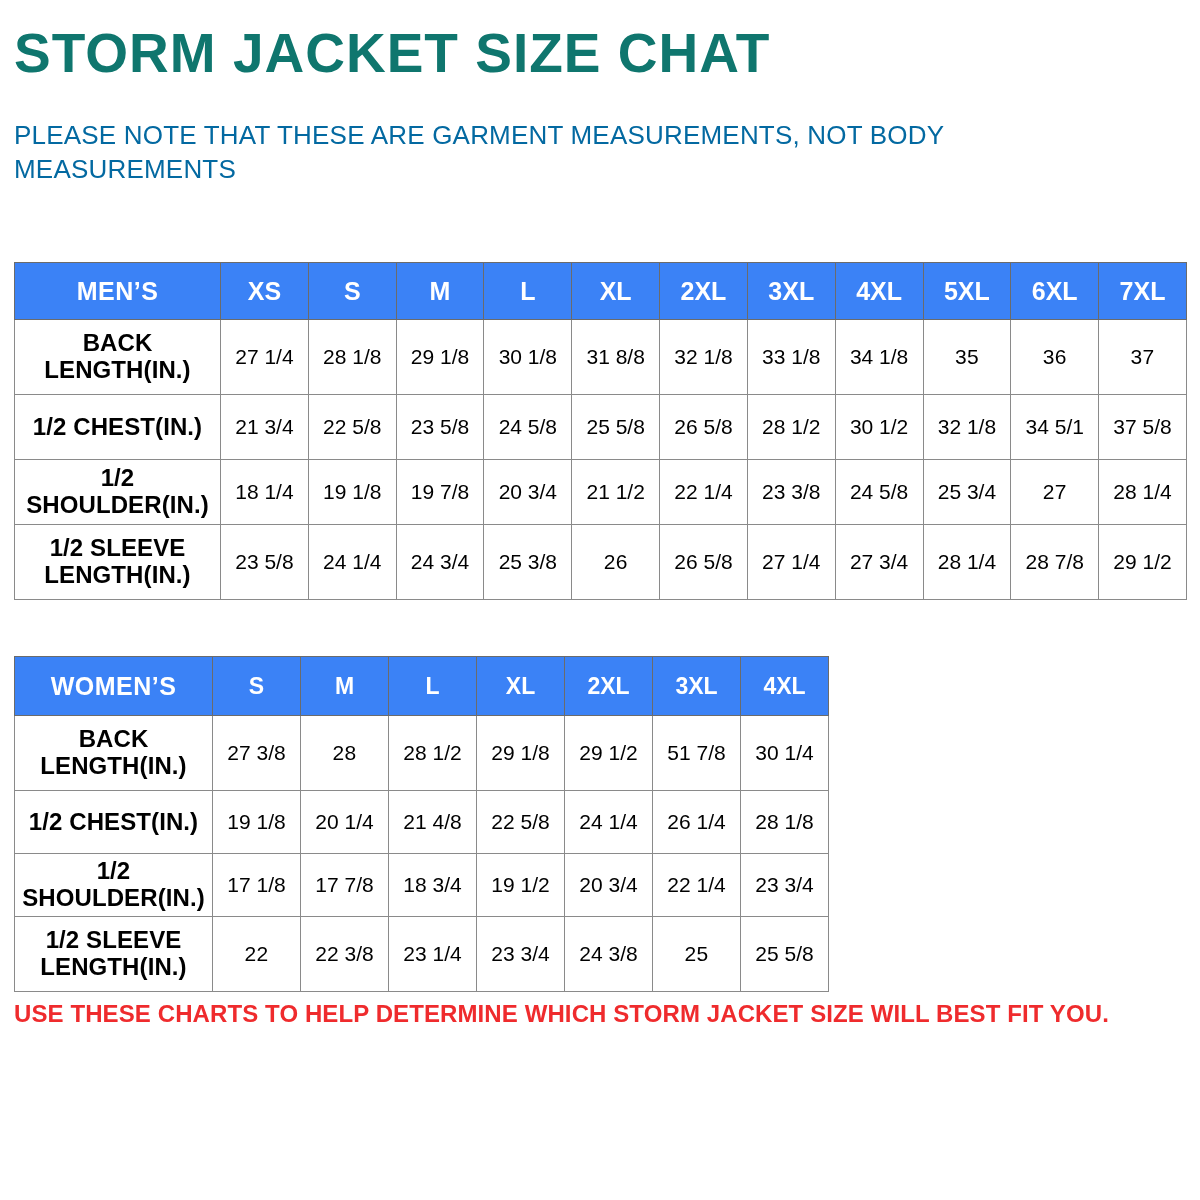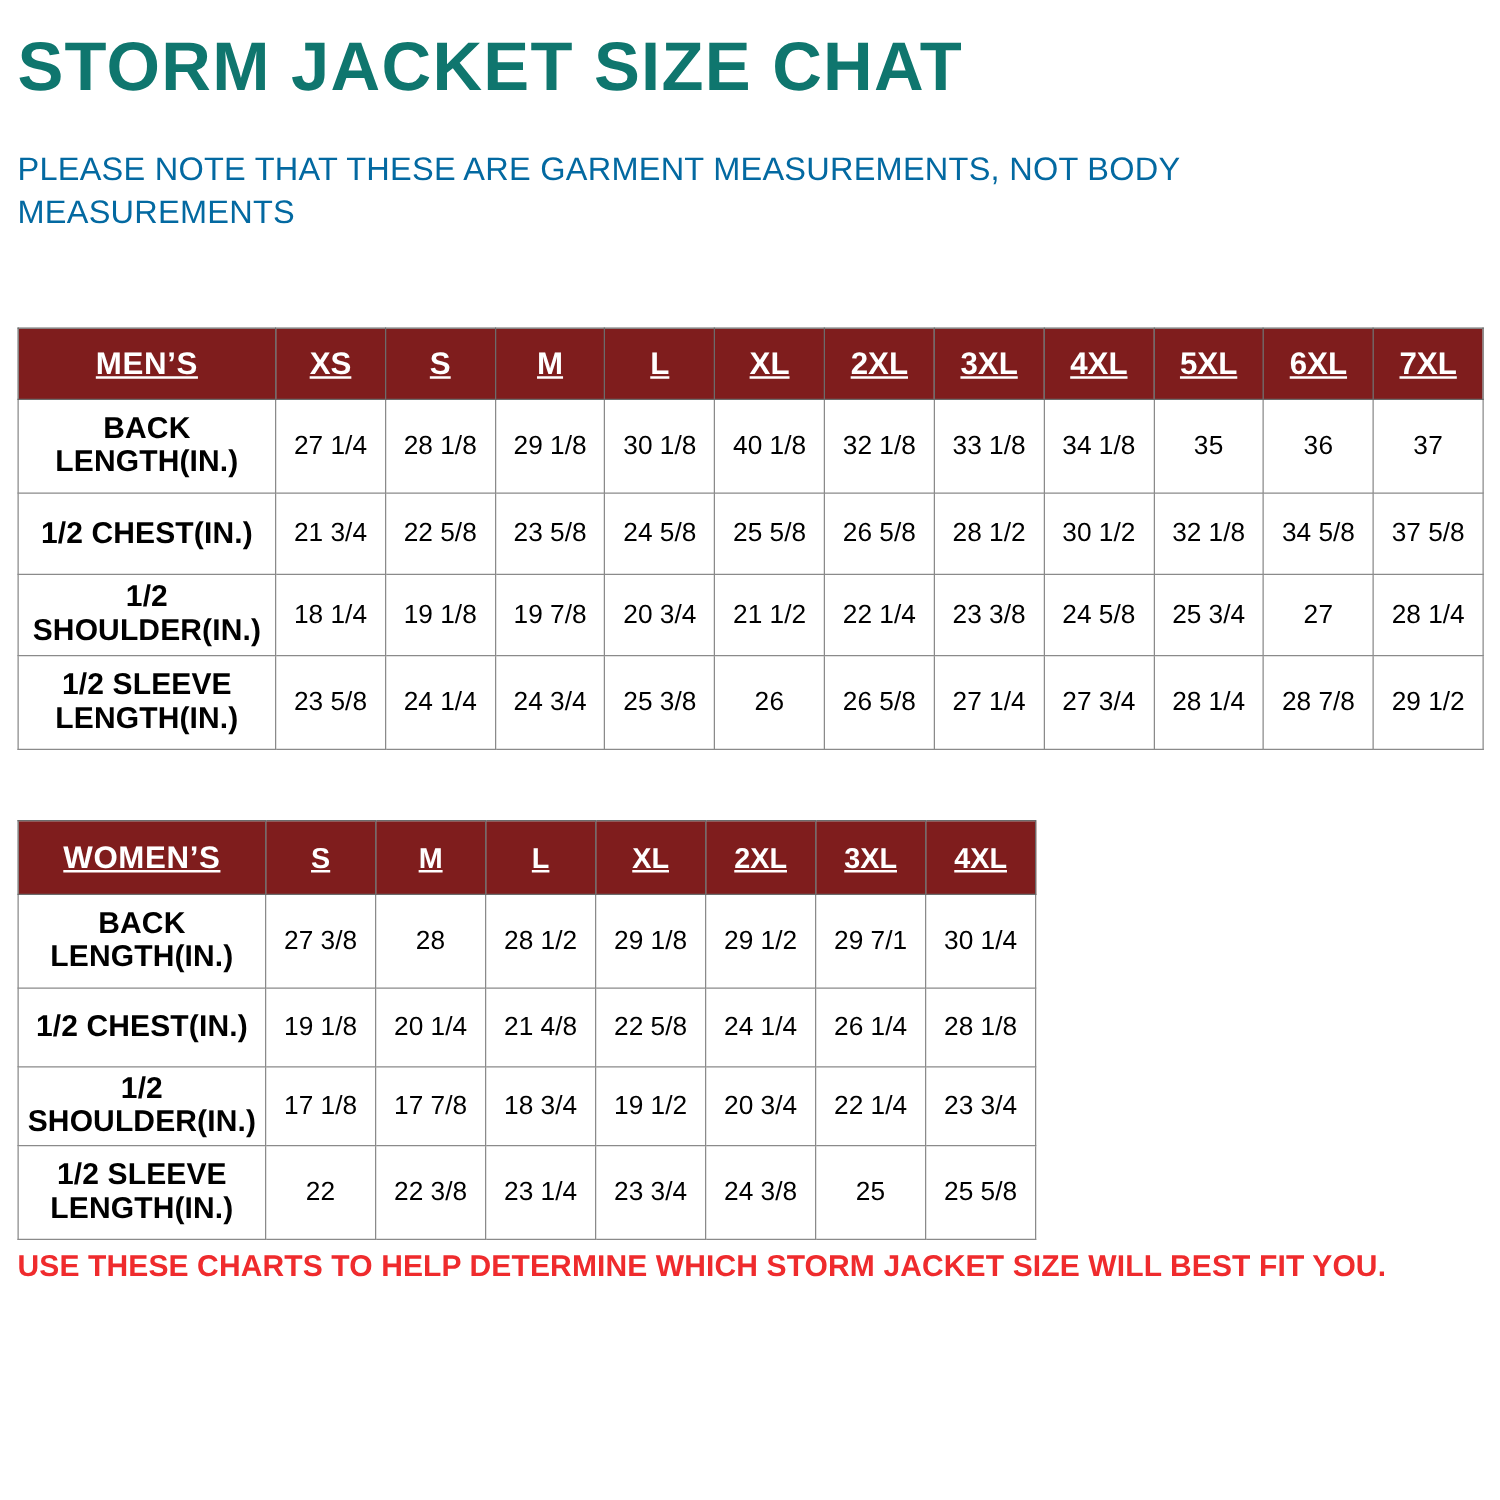--- a/index.html
+++ b/index.html
@@ -52,25 +52,24 @@
   table.size-table td,
   table.size-table th {
     border: 1px solid #8a8a8a;
     text-align: center;
     vertical-align: middle;
     padding: 0;
     background: #ffffff;
     color: #000000;
   }
   table.size-table thead th {
-    background: #7f1d1d;
+    background: #3b82f6;
     color: #ffffff;
     font-weight: 700;
     border: 1px solid #6b6b6b;
-    text-decoration: underline;
   }
 
   
   #mens-table {
     left: 14px;
     top: 262px;
     width: 1172px;
   }
   #mens-table thead th {
     height: 56px;
@@ -172,40 +171,40 @@
         <th>7XL</th>
       </tr>
   </thead>
   <tbody>
       <tr class="tall">
         <td class="row-label"><span>BACK</span><br><span>LENGTH(IN.)</span></td>
         <td>27  1/4</td>
         <td>28  1/8</td>
         <td>29  1/8</td>
         <td>30  1/8</td>
-        <td>40  1/8</td>
+        <td>31  8/8</td>
         <td>32  1/8</td>
         <td>33  1/8</td>
         <td>34  1/8</td>
         <td class="val-whole">35</td>
         <td class="val-whole">36</td>
         <td class="val-whole">37</td>
       </tr>
       <tr>
         <td class="row-label"><span>1/2  CHEST(IN.)</span></td>
         <td>21  3/4</td>
         <td>22  5/8</td>
         <td>23  5/8</td>
         <td>24  5/8</td>
         <td>25  5/8</td>
         <td>26  5/8</td>
         <td>28  1/2</td>
         <td>30  1/2</td>
         <td>32  1/8</td>
-        <td>34  5/8</td>
+        <td>34  5/1</td>
         <td>37  5/8</td>
       </tr>
       <tr>
         <td class="row-label"><span>1/2  SHOULDER(IN.)</span></td>
         <td>18  1/4</td>
         <td>19  1/8</td>
         <td>19  7/8</td>
         <td>20  3/4</td>
         <td>21  1/2</td>
         <td>22  1/4</td>
@@ -256,21 +255,21 @@
       </tr>
   </thead>
   <tbody>
       <tr class="tall">
         <td class="row-label"><span>BACK</span><br><span>LENGTH(IN.)</span></td>
         <td>27  3/8</td>
         <td class="val-whole">28</td>
         <td>28  1/2</td>
         <td>29  1/8</td>
         <td>29  1/2</td>
-        <td>29  7/1</td>
+        <td>51  7/8</td>
         <td>30  1/4</td>
       </tr>
       <tr>
         <td class="row-label"><span>1/2  CHEST(IN.)</span></td>
         <td>19  1/8</td>
         <td>20  1/4</td>
         <td>21  4/8</td>
         <td>22  5/8</td>
         <td>24  1/4</td>
         <td>26  1/4</td>

